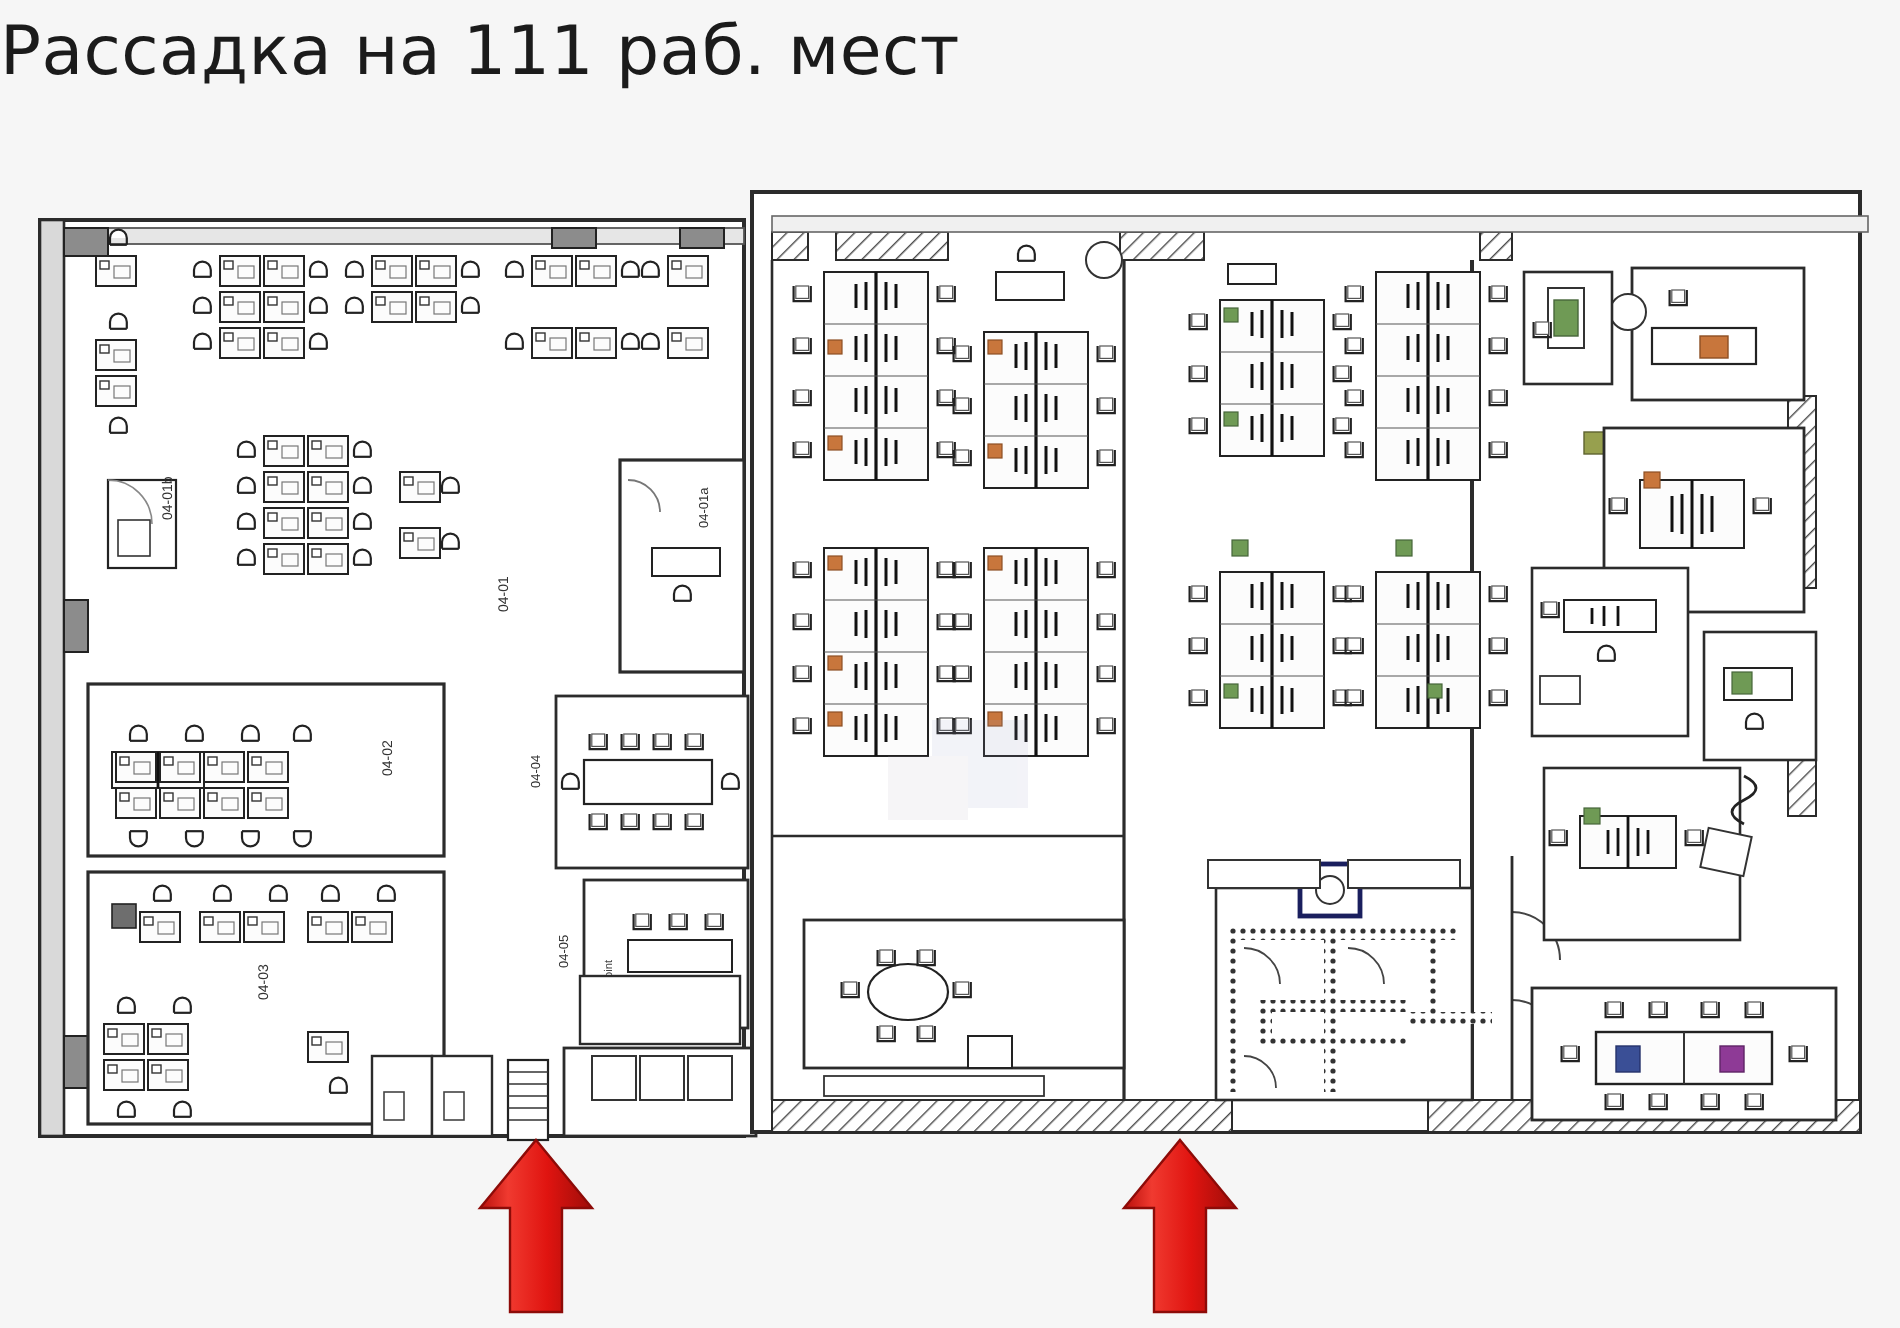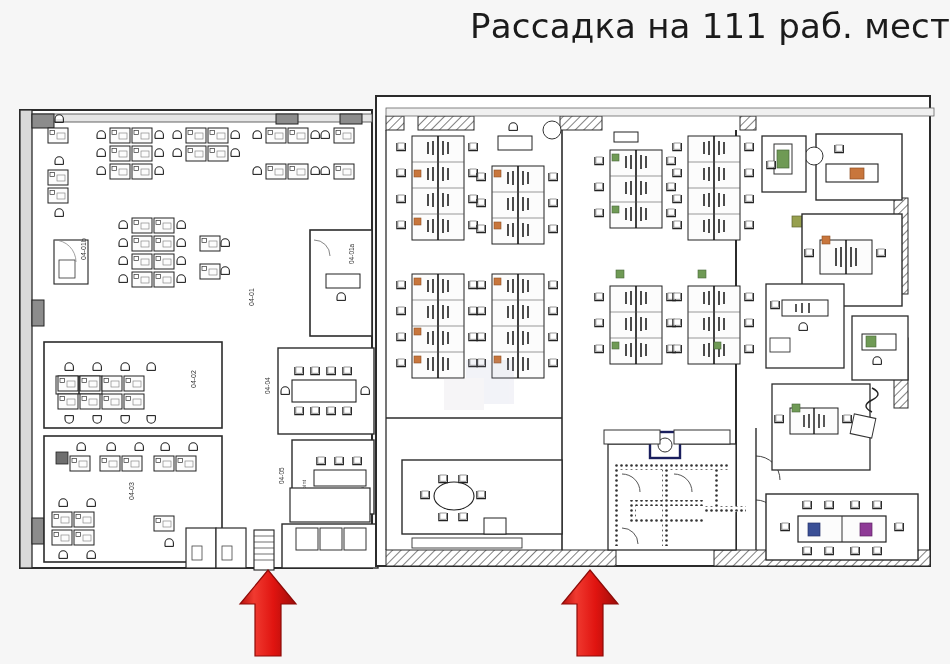--- a/index.html
+++ b/index.html
@@ -7,21 +7,21 @@
   body{
     width:950px;height:664px;overflow:hidden;
     background:#f7f7f7;
     font-family:"Liberation Sans", sans-serif;
   }
   #root{position:relative;width:950px;height:664px;background:#f6f6f6;}
 
   
   .title{
     position:absolute;left:0;top:4px;width:950px;
-    text-align:right;
+    text-align:left;
     font-size:34px;line-height:44px;
     color:#1b1b1b;font-weight:400;
     letter-spacing:.2px;
     font-family:"DejaVu Sans", sans-serif;
   }
 
   
   .plan{
     position:absolute;left:14px;top:88px;
     width:922px;height:492px;

